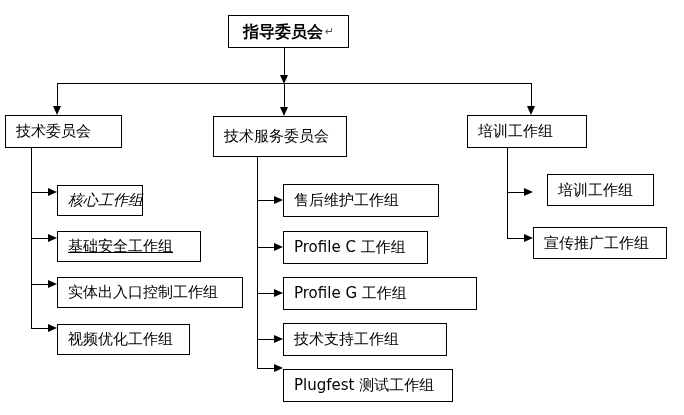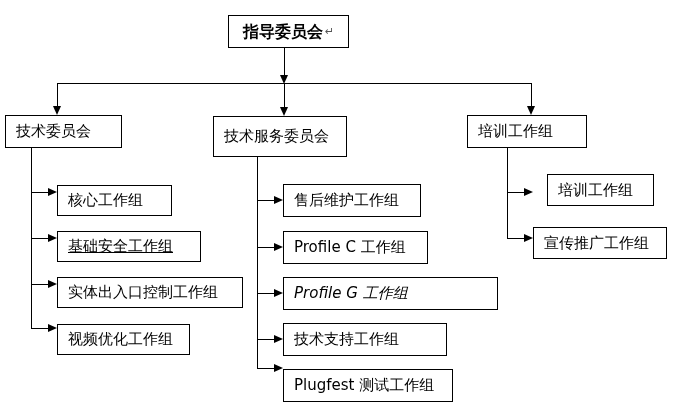--- a/index.html
+++ b/index.html
@@ -54,40 +54,40 @@
   <div class="vl" style="left:31px;top:148px;height:181px;"></div>
   <div class="hl" style="left:31px;top:192px;width:17px;"></div>
   <div class="arr-r" style="left:48px;top:188px;"></div>
   <div class="hl" style="left:31px;top:238px;width:17px;"></div>
   <div class="arr-r" style="left:48px;top:234px;"></div>
   <div class="hl" style="left:31px;top:284px;width:17px;"></div>
   <div class="arr-r" style="left:48px;top:280px;"></div>
   <div class="hl" style="left:31px;top:328px;width:17px;"></div>
   <div class="arr-r" style="left:48px;top:324px;"></div>
 
-  <div class="box" style="left:57px;top:185px;width:115px;height:31px;">核心工作组</div>
+  <div class="box" style="left:57px;top:185px;width:86px;height:31px;font-style:italic;">核心工作组</div>
   <div class="box" style="left:57px;top:231px;width:144px;height:31px;text-decoration:underline;">基础安全工作组</div>
   <div class="box" style="left:57px;top:324px;width:133px;height:31px;">视频优化工作组</div>
   <div class="box" style="left:57px;top:277px;width:186px;height:31px;">实体出入口控制工作组</div>
 
   <div class="vl" style="left:257px;top:157px;height:212px;"></div>
   <div class="hl" style="left:257px;top:200px;width:17px;"></div>
   <div class="arr-r" style="left:274px;top:196px;"></div>
   <div class="hl" style="left:257px;top:247px;width:17px;"></div>
   <div class="arr-r" style="left:274px;top:243px;"></div>
   <div class="hl" style="left:257px;top:293px;width:17px;"></div>
   <div class="arr-r" style="left:274px;top:289px;"></div>
   <div class="hl" style="left:257px;top:339px;width:17px;"></div>
   <div class="arr-r" style="left:274px;top:335px;"></div>
   <div class="hl" style="left:257px;top:368px;width:17px;"></div>
   <div class="arr-r" style="left:274px;top:364px;"></div>
 
-  <div class="box" style="left:283px;top:184px;width:138px;height:33px;">售后维护工作组</div>
+  <div class="box" style="left:283px;top:184px;width:156px;height:33px;">售后维护工作组</div>
   <div class="box" style="left:283px;top:231px;width:145px;height:33px;">Profile C 工作组</div>
-  <div class="box" style="left:283px;top:277px;width:215px;height:33px;font-style:italic;">Profile G 工作组</div>
+  <div class="box" style="left:283px;top:277px;width:194px;height:33px;">Profile G 工作组</div>
   <div class="box" style="left:283px;top:323px;width:164px;height:33px;">技术支持工作组</div>
   <div class="box" style="left:283px;top:369px;width:170px;height:33px;">Plugfest 测试工作组</div>
 
   <div class="vl" style="left:507px;top:148px;height:91px;"></div>
   <div class="hl" style="left:507px;top:192px;width:17px;"></div>
   <div class="arr-r" style="left:524px;top:188px;"></div>
   <div class="hl" style="left:507px;top:238px;width:17px;"></div>
   <div class="arr-r" style="left:524px;top:234px;"></div>
 
   <div class="box" style="left:547px;top:174px;width:107px;height:32px;">培训工作组</div>

